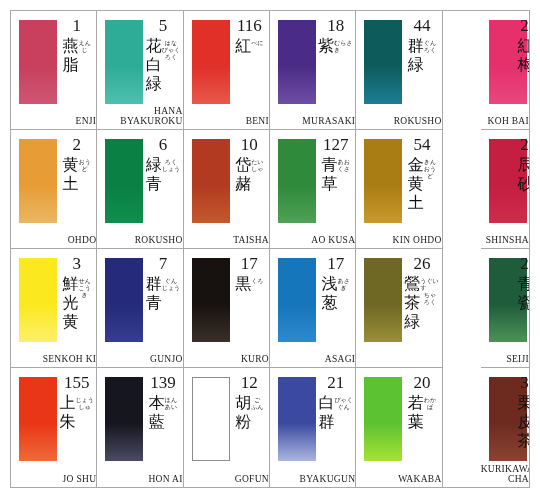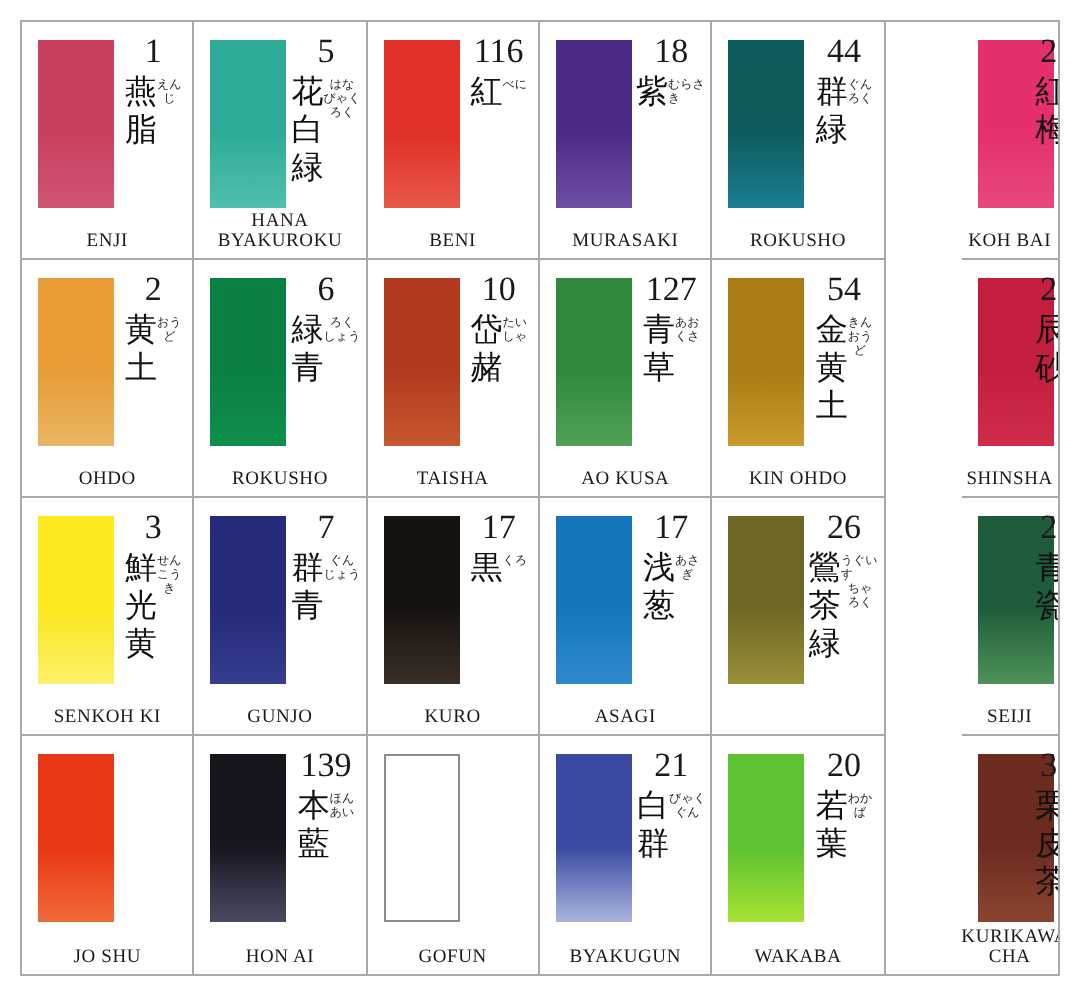--- a/index.html
+++ b/index.html
@@ -102,21 +102,21 @@
     line-height: 7px;
     color: #222;
     font-family: "DejaVu Sans", "Liberation Sans", sans-serif;
   }
 
   .romaji {
     position: absolute;
     left: 0;
     right: 0;
     bottom: 3px;
-    text-align: center;
+    text-align: right;
     font-size: 9.5px;
     letter-spacing: 0.3px;
     color: #1a1a1a;
     font-family: "Liberation Serif", "DejaVu Serif", serif;
   }
 </style>
 </head>
 <body>
 
 <div id="chart">
@@ -460,20 +460,33 @@
             <div class="kj">瓷</div>
           </div>
         </div>
       </div>
       <div class="romaji">SEIJI</div>
     </div>
     <div class="cell last-row">
       <div class="swatch-wrap">
         <div class="swatch" style="background: linear-gradient(rgb(233, 54, 22) 0%, rgb(233, 54, 22) 55%, rgb(239, 106, 58) 100%);"></div>
       </div>
+      <div class="info">
+        <div class="num">155</div>
+        <div class="kanji-block">
+          <div class="furi-col">
+            <div class="fr">じょう</div>
+            <div class="fr">しゅ</div>
+          </div>
+          <div class="kanji-col">
+            <div class="kj">上</div>
+            <div class="kj">朱</div>
+          </div>
+        </div>
+      </div>
       <div class="romaji">JO SHU</div>
     </div>
     <div class="cell last-row">
       <div class="swatch-wrap">
         <div class="swatch" style="background: linear-gradient(rgb(22, 22, 31) 0%, rgb(22, 22, 31) 55%, rgb(74, 74, 99) 100%);"></div>
       </div>
       <div class="info">
         <div class="num">139</div>
         <div class="kanji-block">
           <div class="furi-col">
@@ -484,20 +497,33 @@
             <div class="kj">本</div>
             <div class="kj">藍</div>
           </div>
         </div>
       </div>
       <div class="romaji">HON AI</div>
     </div>
     <div class="cell last-row">
       <div class="swatch-wrap">
         <div class="swatch outlined"></div>
+      </div>
+      <div class="info">
+        <div class="num">12</div>
+        <div class="kanji-block">
+          <div class="furi-col">
+            <div class="fr">ご</div>
+            <div class="fr">ふん</div>
+          </div>
+          <div class="kanji-col">
+            <div class="kj">胡</div>
+            <div class="kj">粉</div>
+          </div>
+        </div>
       </div>
       <div class="romaji">GOFUN</div>
     </div>
     <div class="cell last-row">
       <div class="swatch-wrap">
         <div class="swatch" style="background: linear-gradient(rgb(59, 74, 160) 0%, rgb(59, 74, 160) 55%, rgb(170, 182, 224) 100%);"></div>
       </div>
       <div class="info">
         <div class="num">21</div>
         <div class="kanji-block">

